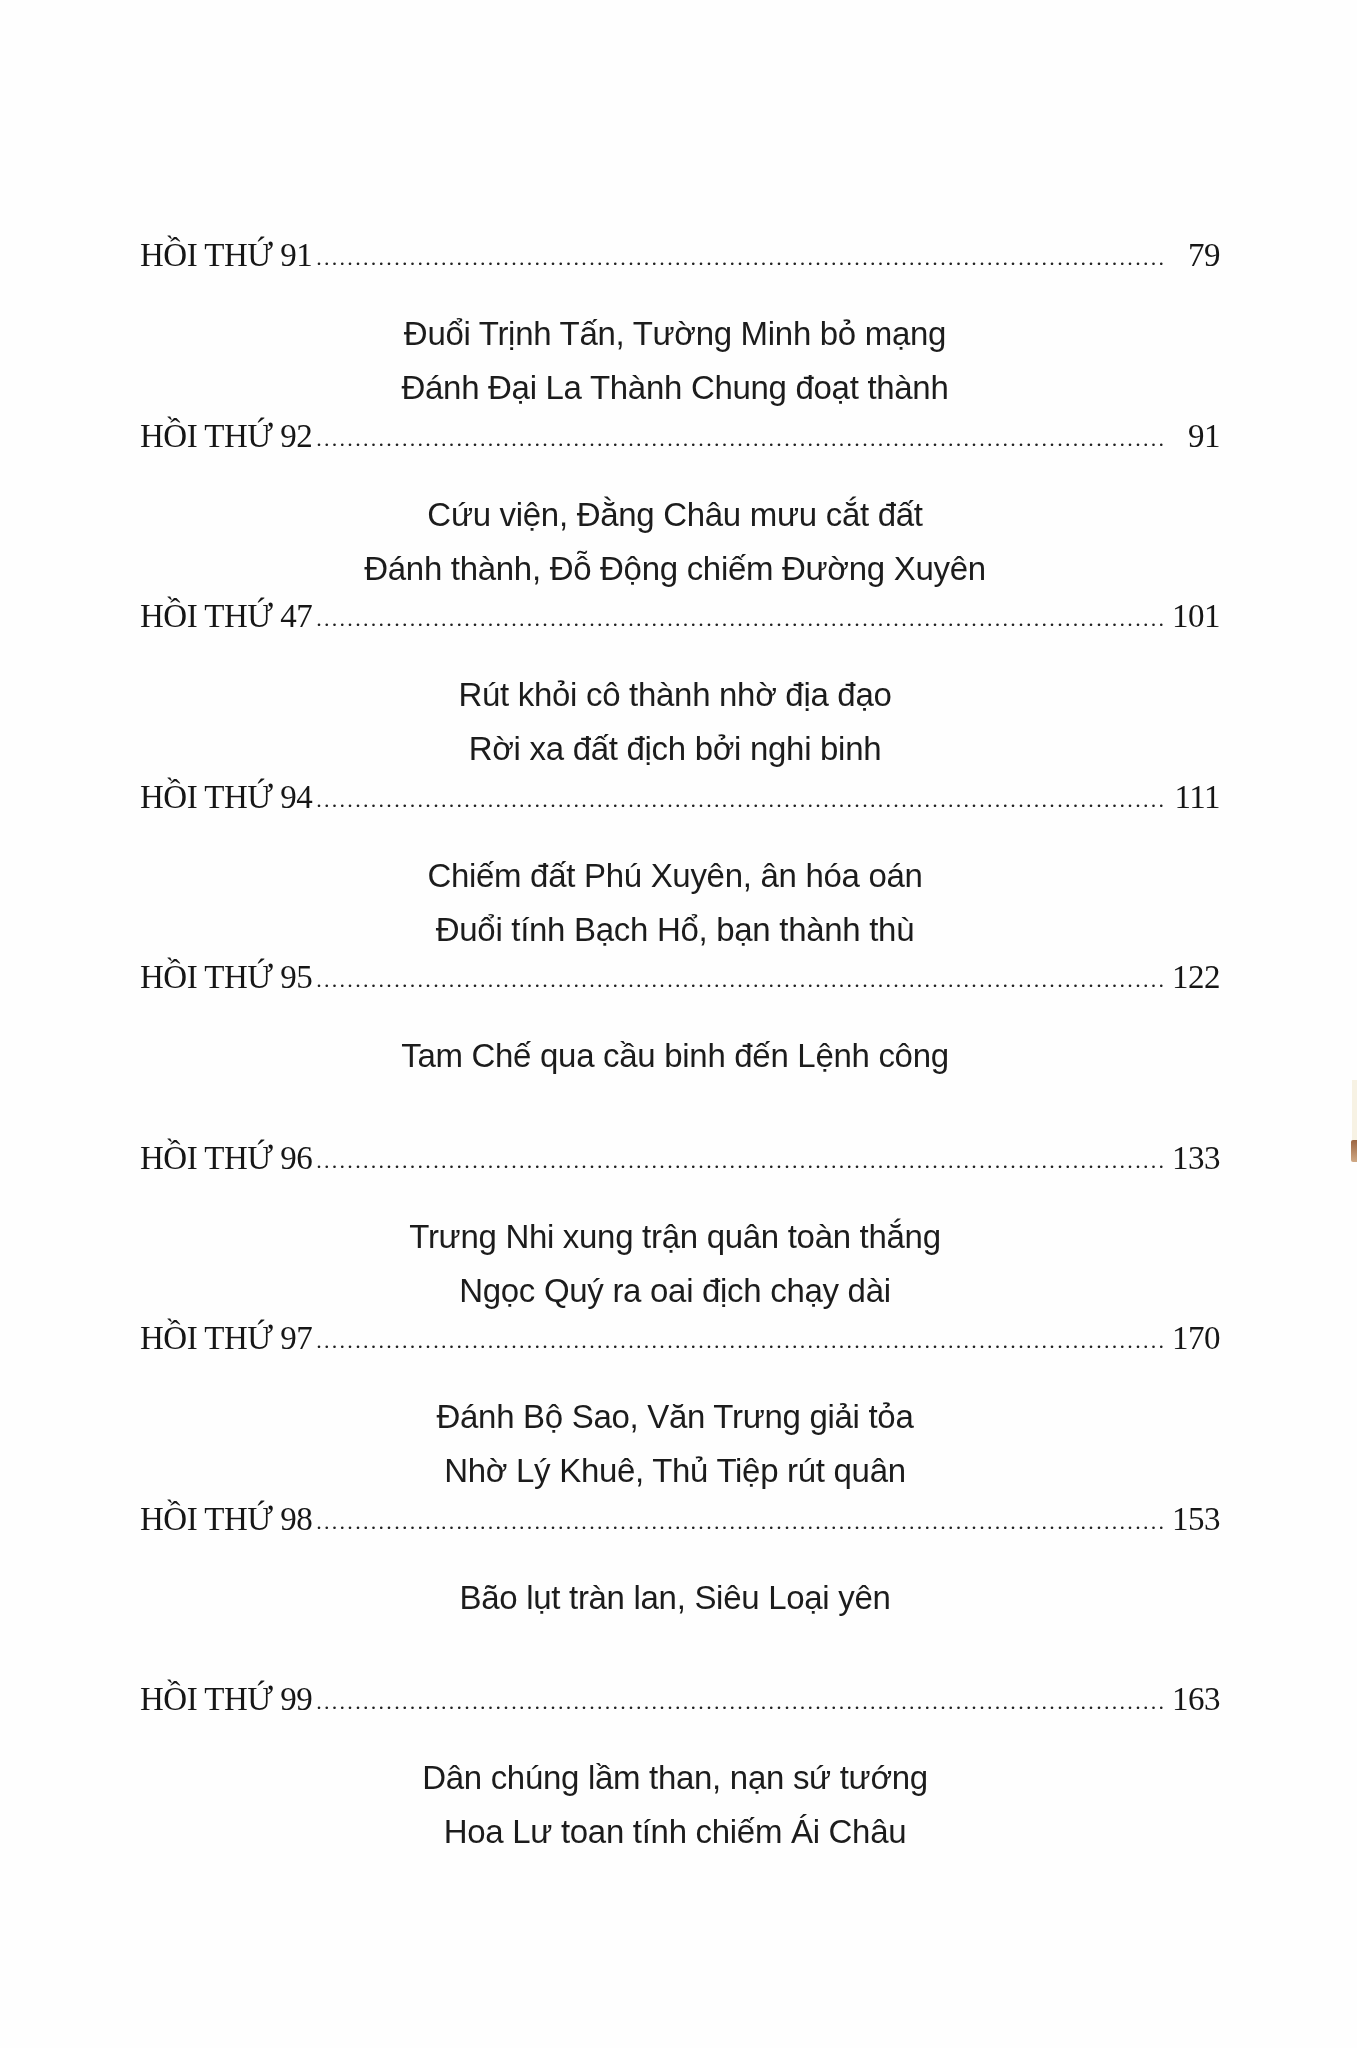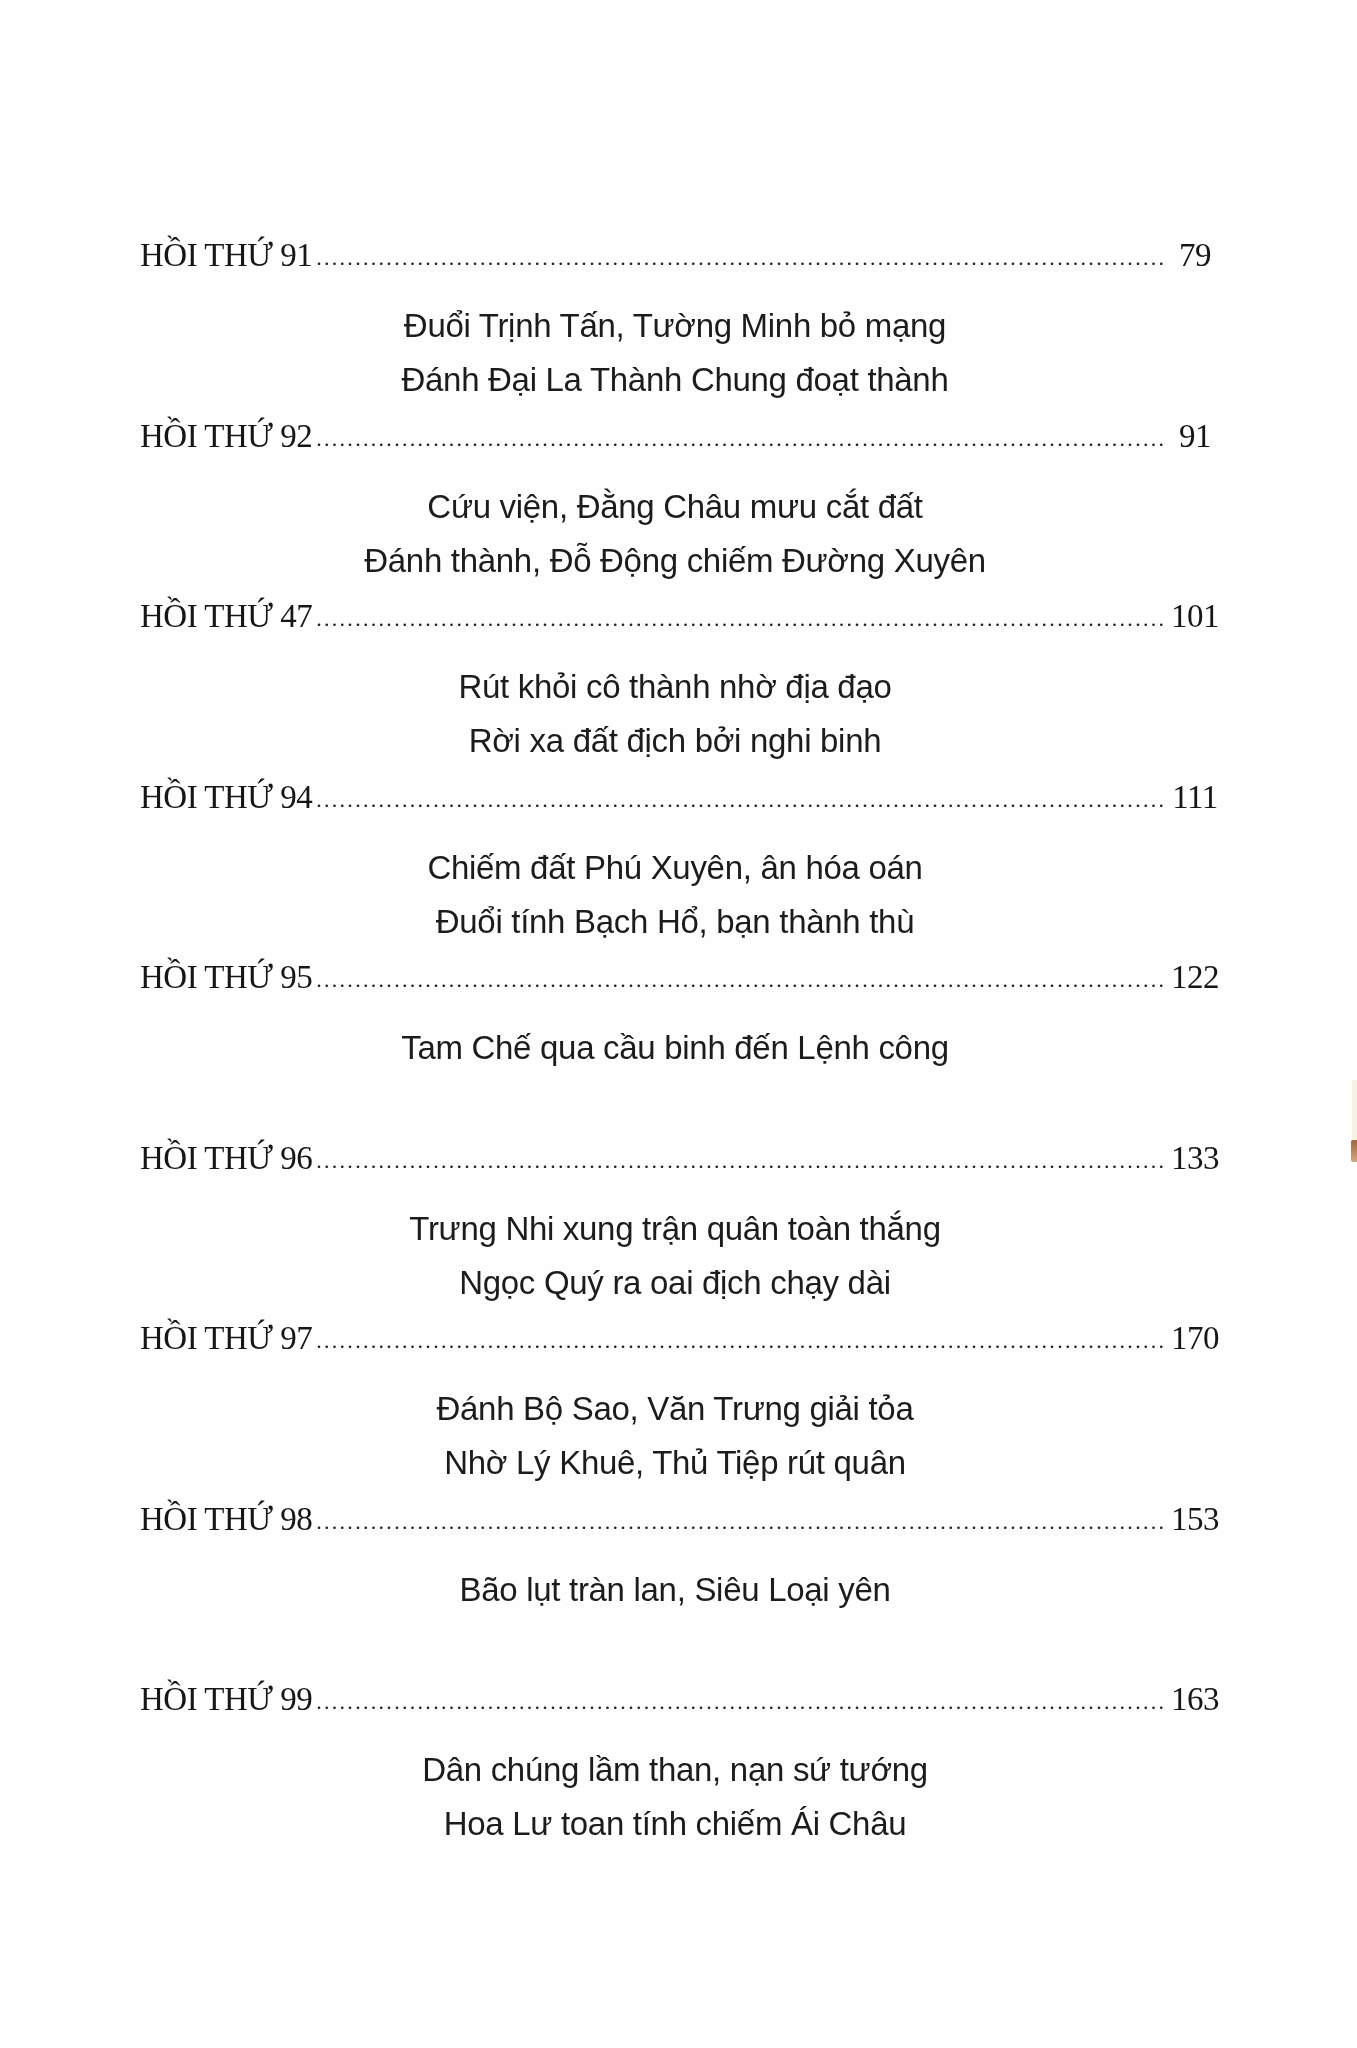--- a/index.html
+++ b/index.html
@@ -50,34 +50,34 @@
       white-space: nowrap;
       margin: 0 6px 0 4px;
       font-size: 22px;
       letter-spacing: 2.3px;
       color: #222;
       position: relative;
       top: -1px;
     }
     .page-num {
       white-space: nowrap;
-      text-align: center;
+      text-align: right;
       min-width: 50px;
     }
     .subtitle {
       text-align: center;
       font-family: "Liberation Sans", "DejaVu Sans", sans-serif;
       font-size: 33px;
       line-height: 54px;
       color: #1c1c1c;
       letter-spacing: -0.3px;
       padding-right: 10px;
     }
     .subtitle-block {
-      margin-top: 12px;
+      margin-top: 20px;
     }
     .edge-mark {
       position: absolute;
       right: 0;
       top: 1140px;
       width: 6px;
       height: 22px;
       background: linear-gradient(#8a4a20, #c89a70);
       border-radius: 2px 0 0 2px;
       opacity: 0.85;

